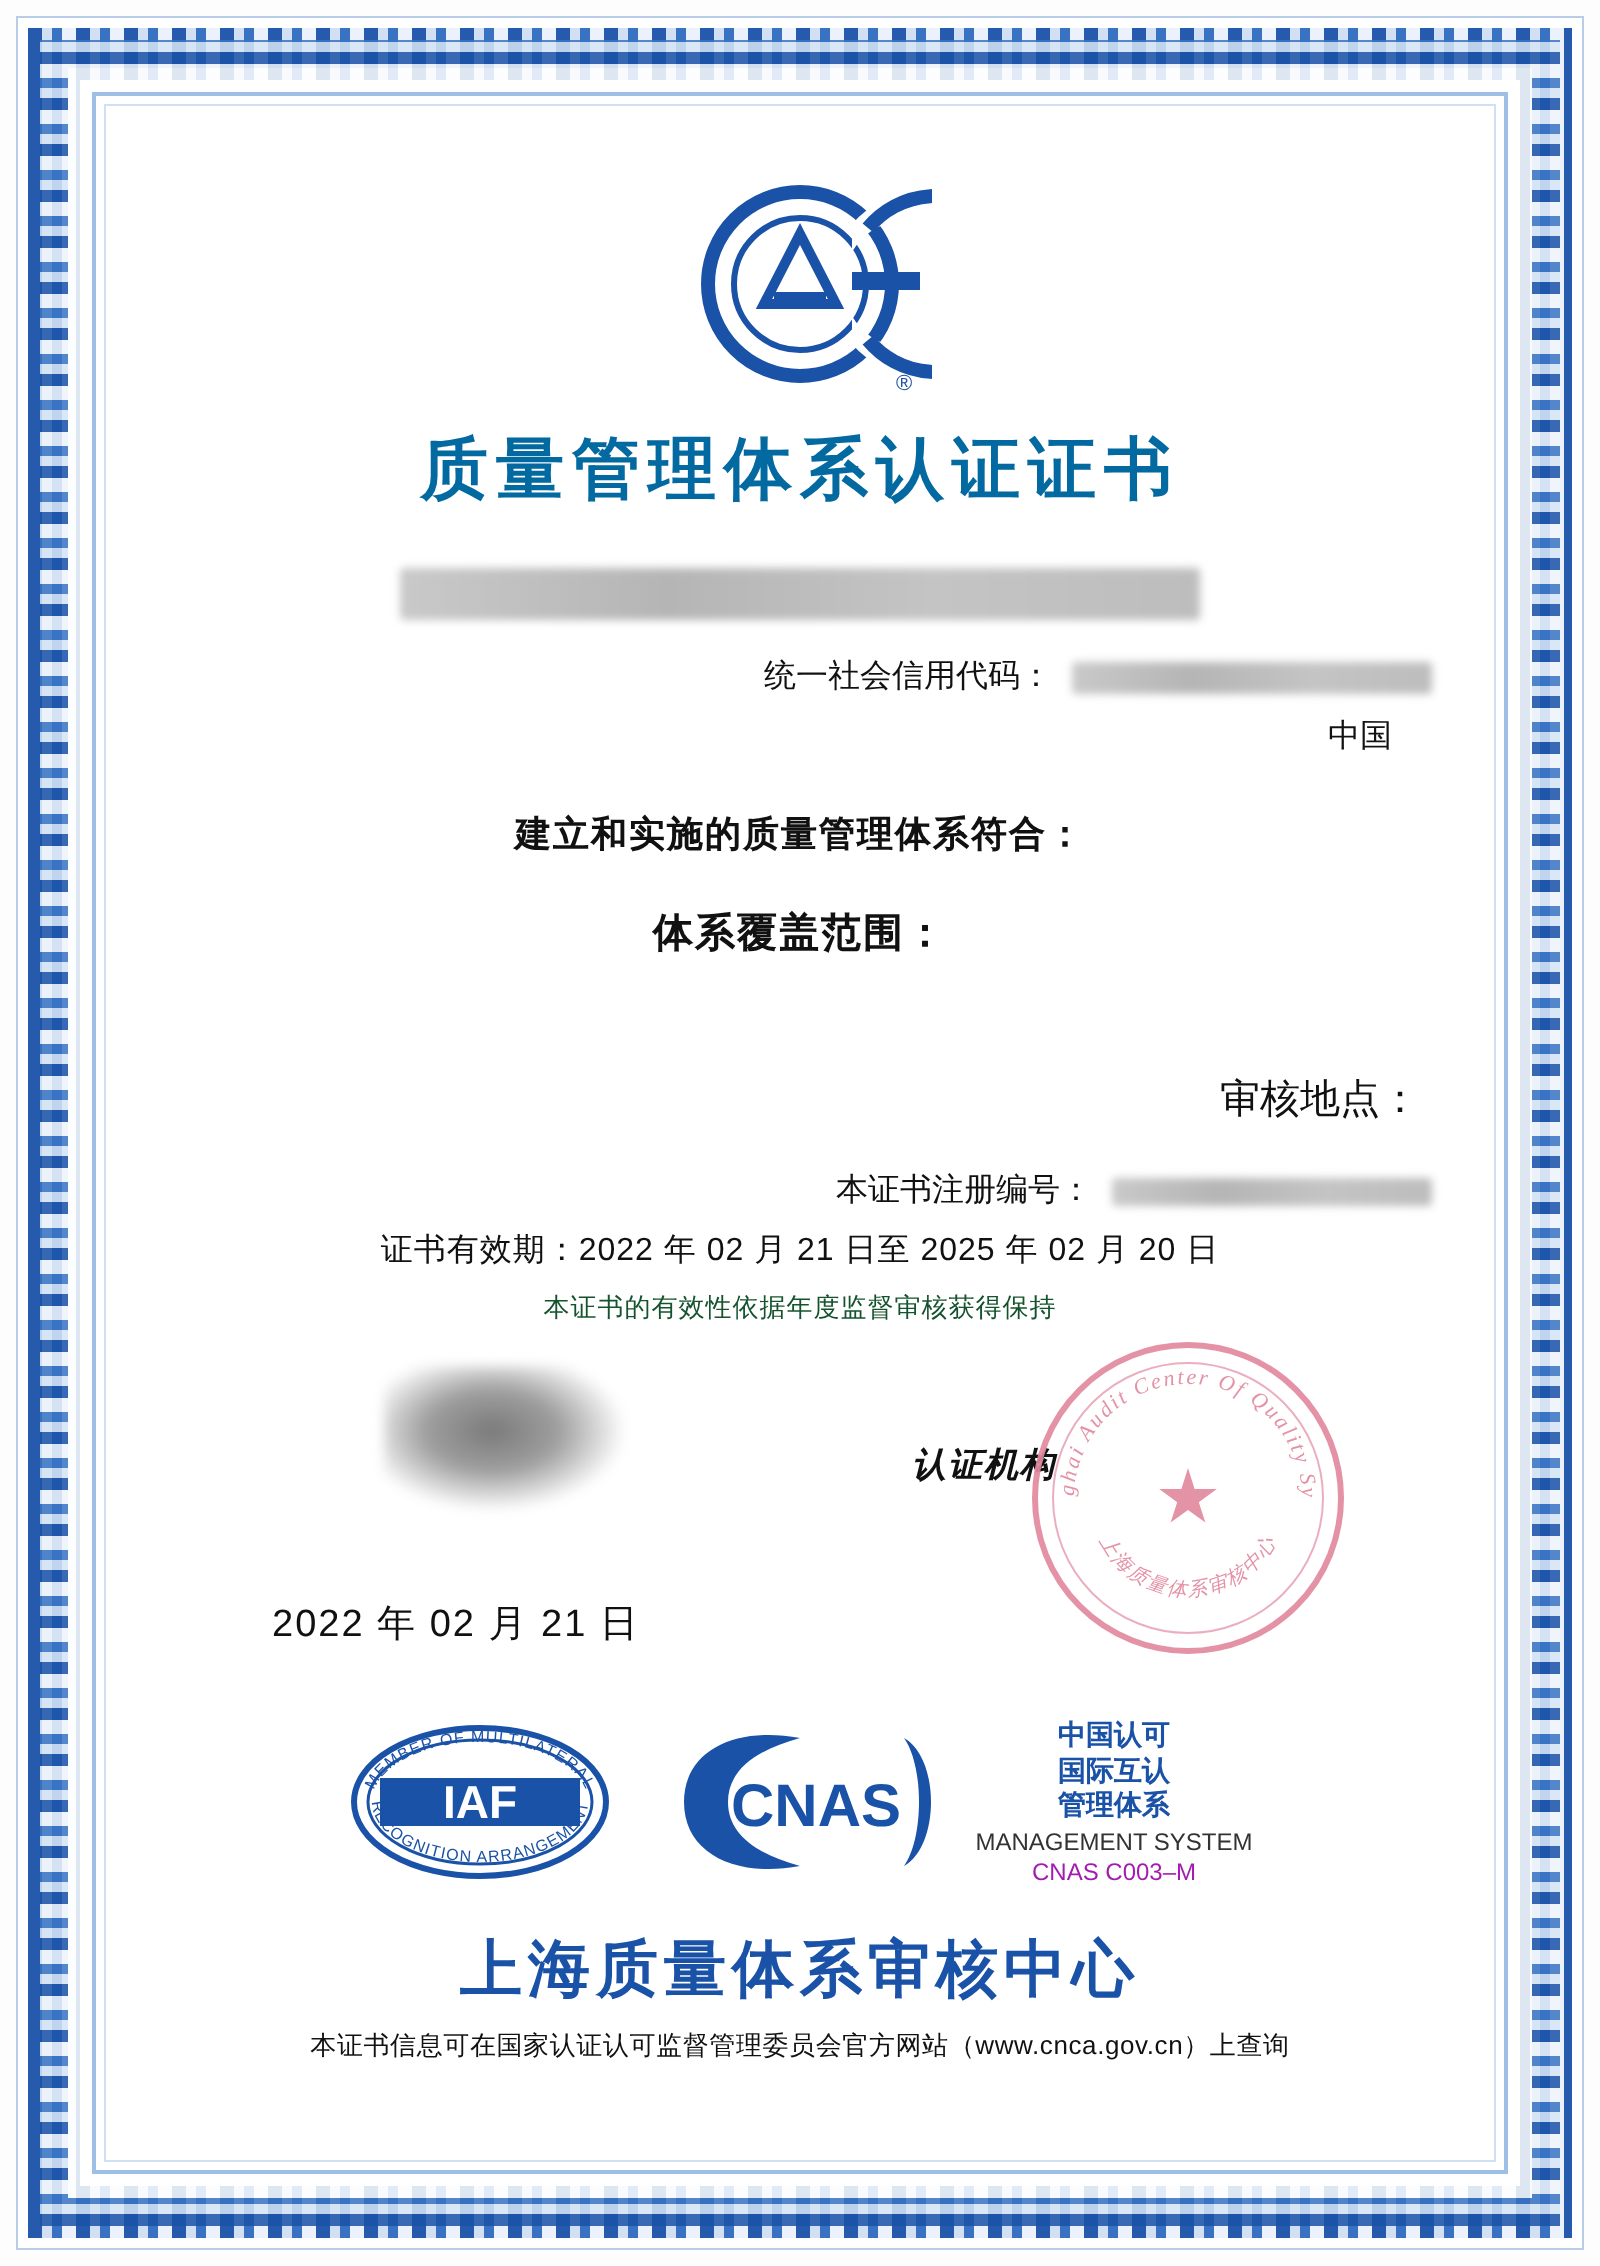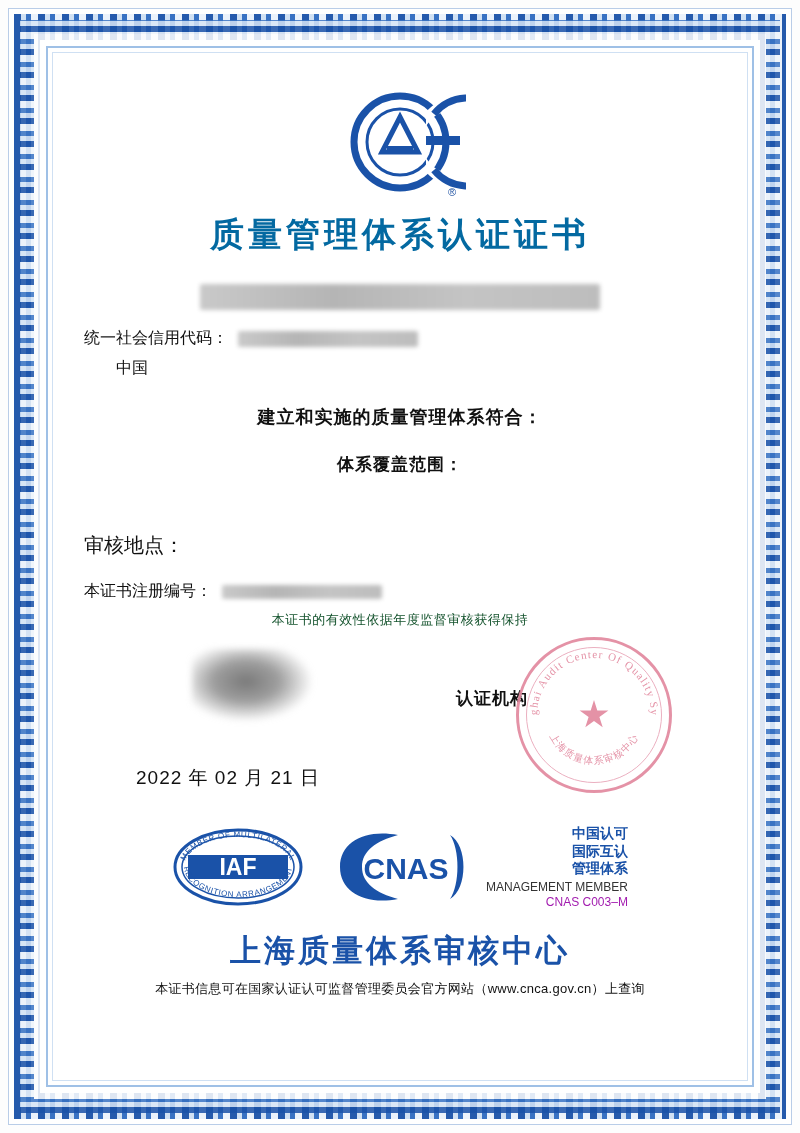--- a/index.html
+++ b/index.html
@@ -122,21 +122,21 @@
 
   .company-line {
     margin-top: 26px;
     height: 30px;
   }
   .company-line .redact { width: 400px; height: 26px; }
 
   .row {
     display: flex;
     align-items: center;
-    justify-content: flex-start;
+    justify-content: flex-end;
     font-size: 16px;
     color: #111;
   }
 
   .credit-row {
     margin-top: 14px;
     gap: 6px;
   }
   .credit-row .lbl { font-size: 16px; }
   .credit-row .redact { width: 180px; height: 16px; margin-left: 4px; }
@@ -156,21 +156,21 @@
   .std-code {
     margin-top: 10px;
     font-family: "Liberation Serif", serif;
     font-size: 21px;
     font-weight: bold;
     letter-spacing: .5px;
   }
 
   .scope-head {
     margin-top: 24px;
-    font-size: 17px;
+    font-size: 20px;
     font-weight: bold;
     letter-spacing: 1px;
     font-family: Liberation Mono, monospace;
   }
   .scope-body { margin-top: 16px; }
 
   .site-row {
     margin-top: 22px;
     gap: 6px;
   }
@@ -193,20 +193,21 @@
     font-size: 13px;
     color: #14532d;
     letter-spacing: .5px;
   }
 
   
   .sign-area {
     position: relative;
     height: 128px;
     margin-top: 6px;
+    font-style: italic;
   }
   .signature {
     position: absolute;
     left: 108px;
     top: 14px;
     width: 120px;
     height: 72px;
     background: radial-gradient(ellipse at 45% 45%, #7a7a7a 0%, #9e9e9e 35%, rgba(190,190,190,0) 72%);
     filter: blur(3px);
   }
@@ -267,21 +268,21 @@
   .iaf {
     width: 132px; height: 78px;
     position: relative;
   }
   .cnas-block {
     display: flex;
     align-items: center;
     gap: 12px;
   }
   .cnas-text {
-    text-align: right;
+    text-align: center;
     line-height: 1.25;
     color: #1a52a8;
   }
   .cnas-text .cn { font-size: 14px; font-weight: bold; }
   .cnas-text .en { font-size: 12px; color: #333; margin-top: 2px; }
   .cnas-text .code { font-size: 12px; color: #a21caf; }
 
   .org-name {
     margin-top: 20px;
     font-family: "DejaVu Sans", sans-serif;
@@ -353,20 +354,23 @@
     <div class="row site-row">
       <span class="lbl">审核地点：</span>
       <span class="redact-lite"></span>
     </div>
 
     <div class="row regno-row">
       <span class="lbl">本证书注册编号：</span>
       <span class="redact"></span>
     </div>
 
+    <div class="valid-row">
+      <span>证书有效期：</span><span>2022 年 02 月 21 日至 2025 年 02 月 20 日</span>
+    </div>
 
     <div class="note-row">本证书的有效性依据年度监督审核获得保持</div>
 
     <div class="sign-area">
       <div class="signature"></div>
       <div class="issuer-label">认证机构</div>
 
       <div class="seal">
         <div class="ring"></div>
         <svg class="arc-text" viewBox="0 0 150 150">
@@ -410,21 +414,21 @@
       <div class="cnas-block">
         <svg width="142" height="80" viewBox="0 0 142 80">
           <path d="M8 40 C8 14 34 2 66 8 C44 14 30 24 30 40 C30 56 44 66 66 72 C34 78 8 66 8 40 Z" fill="#1a52a8"></path>
           <path d="M118 8 C136 18 136 62 118 72 C128 58 128 22 118 8 Z" fill="#1a52a8"></path>
           <text x="74" y="52" font-size="30" font-weight="bold" fill="#1a52a8" text-anchor="middle" font-family="Liberation Sans, sans-serif">CNAS</text>
         </svg>
         <div class="cnas-text">
           <div class="cn">中国认可</div>
           <div class="cn">国际互认</div>
           <div class="cn">管理体系</div>
-          <div class="en">MANAGEMENT MEMBER</div>
+          <div class="en">MANAGEMENT SYSTEM</div>
           <div class="code">CNAS C003–M</div>
         </div>
       </div>
     </div>
 
     <div class="org-name">上海质量体系审核中心</div>
     <div class="footer-note">本证书信息可在国家认证认可监督管理委员会官方网站（www.cnca.gov.cn）上查询</div>
   </div>
 </div>
 

